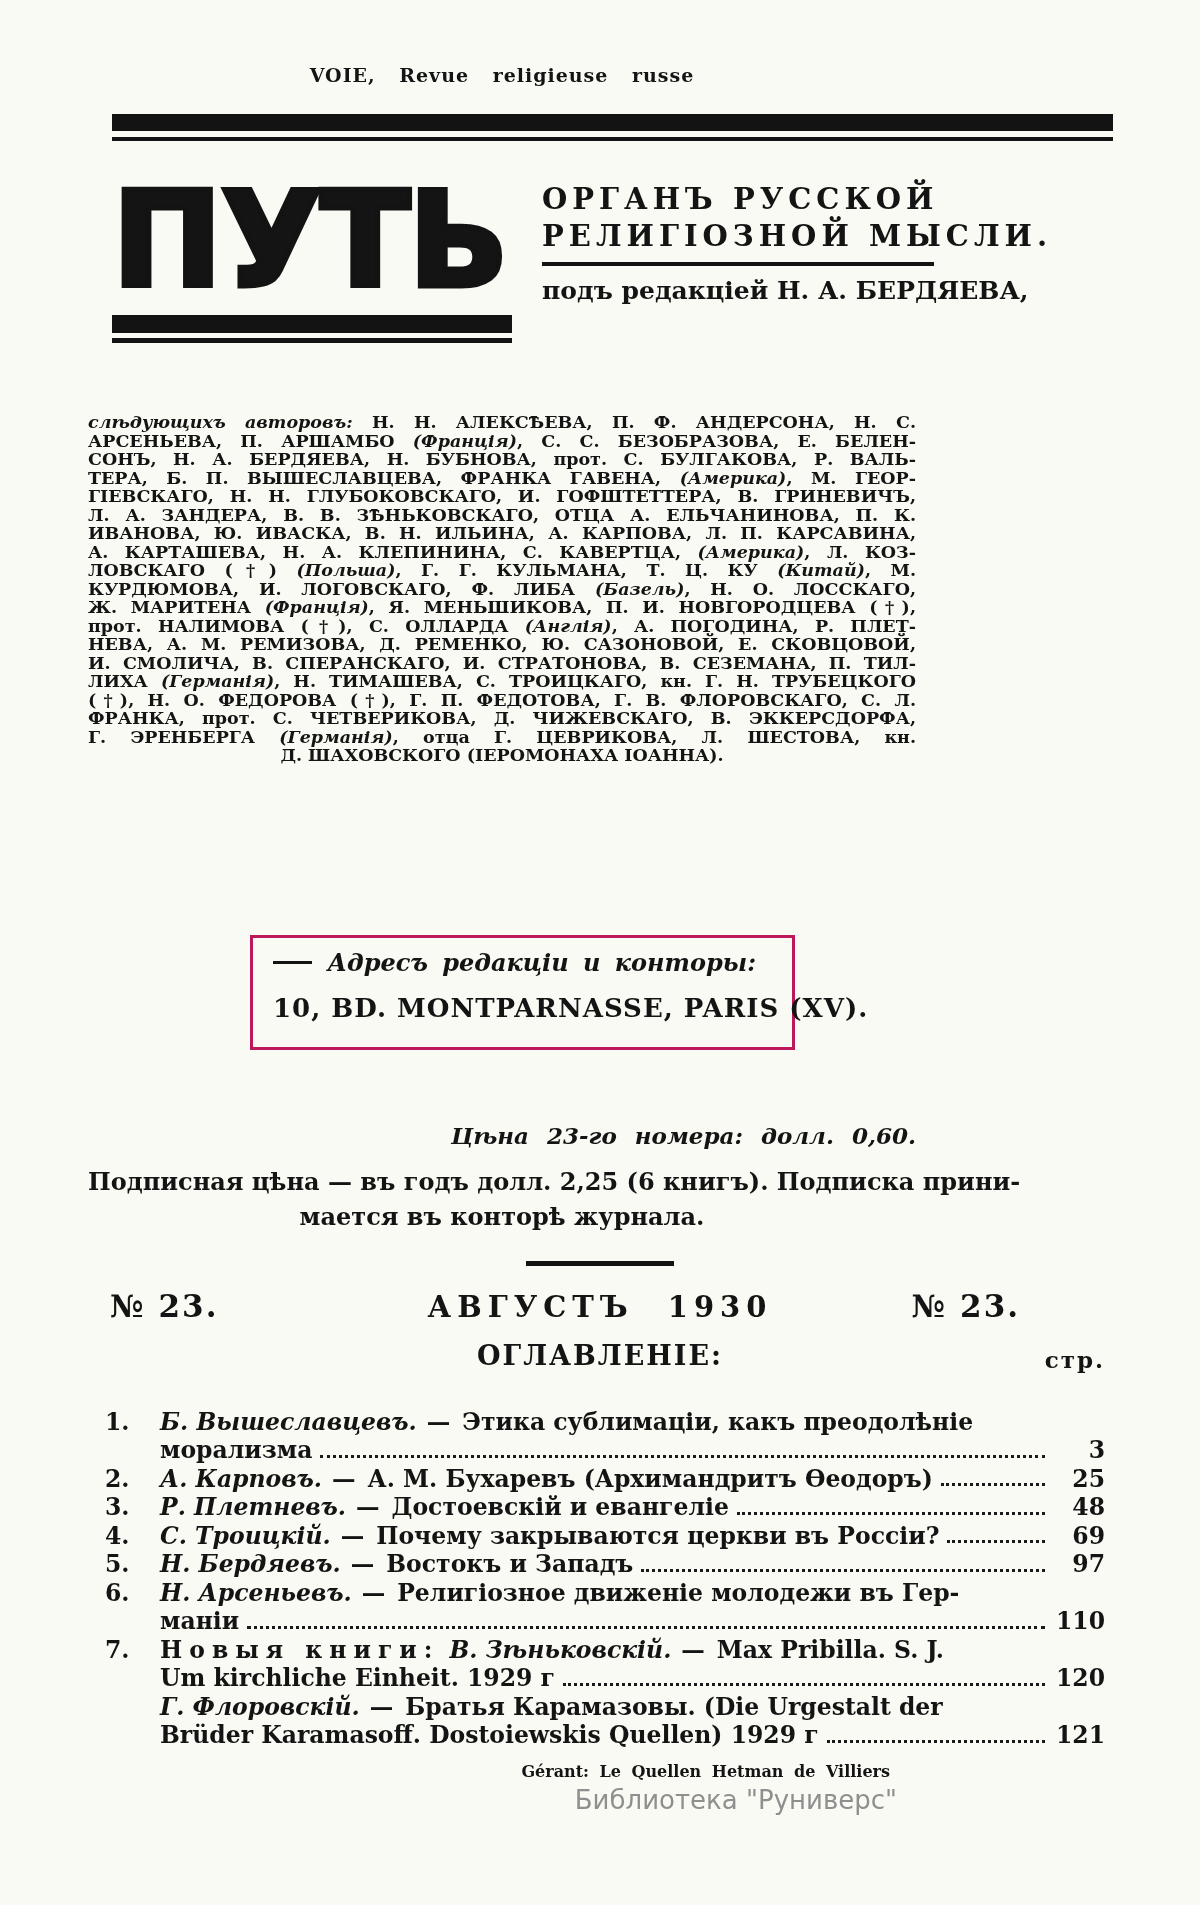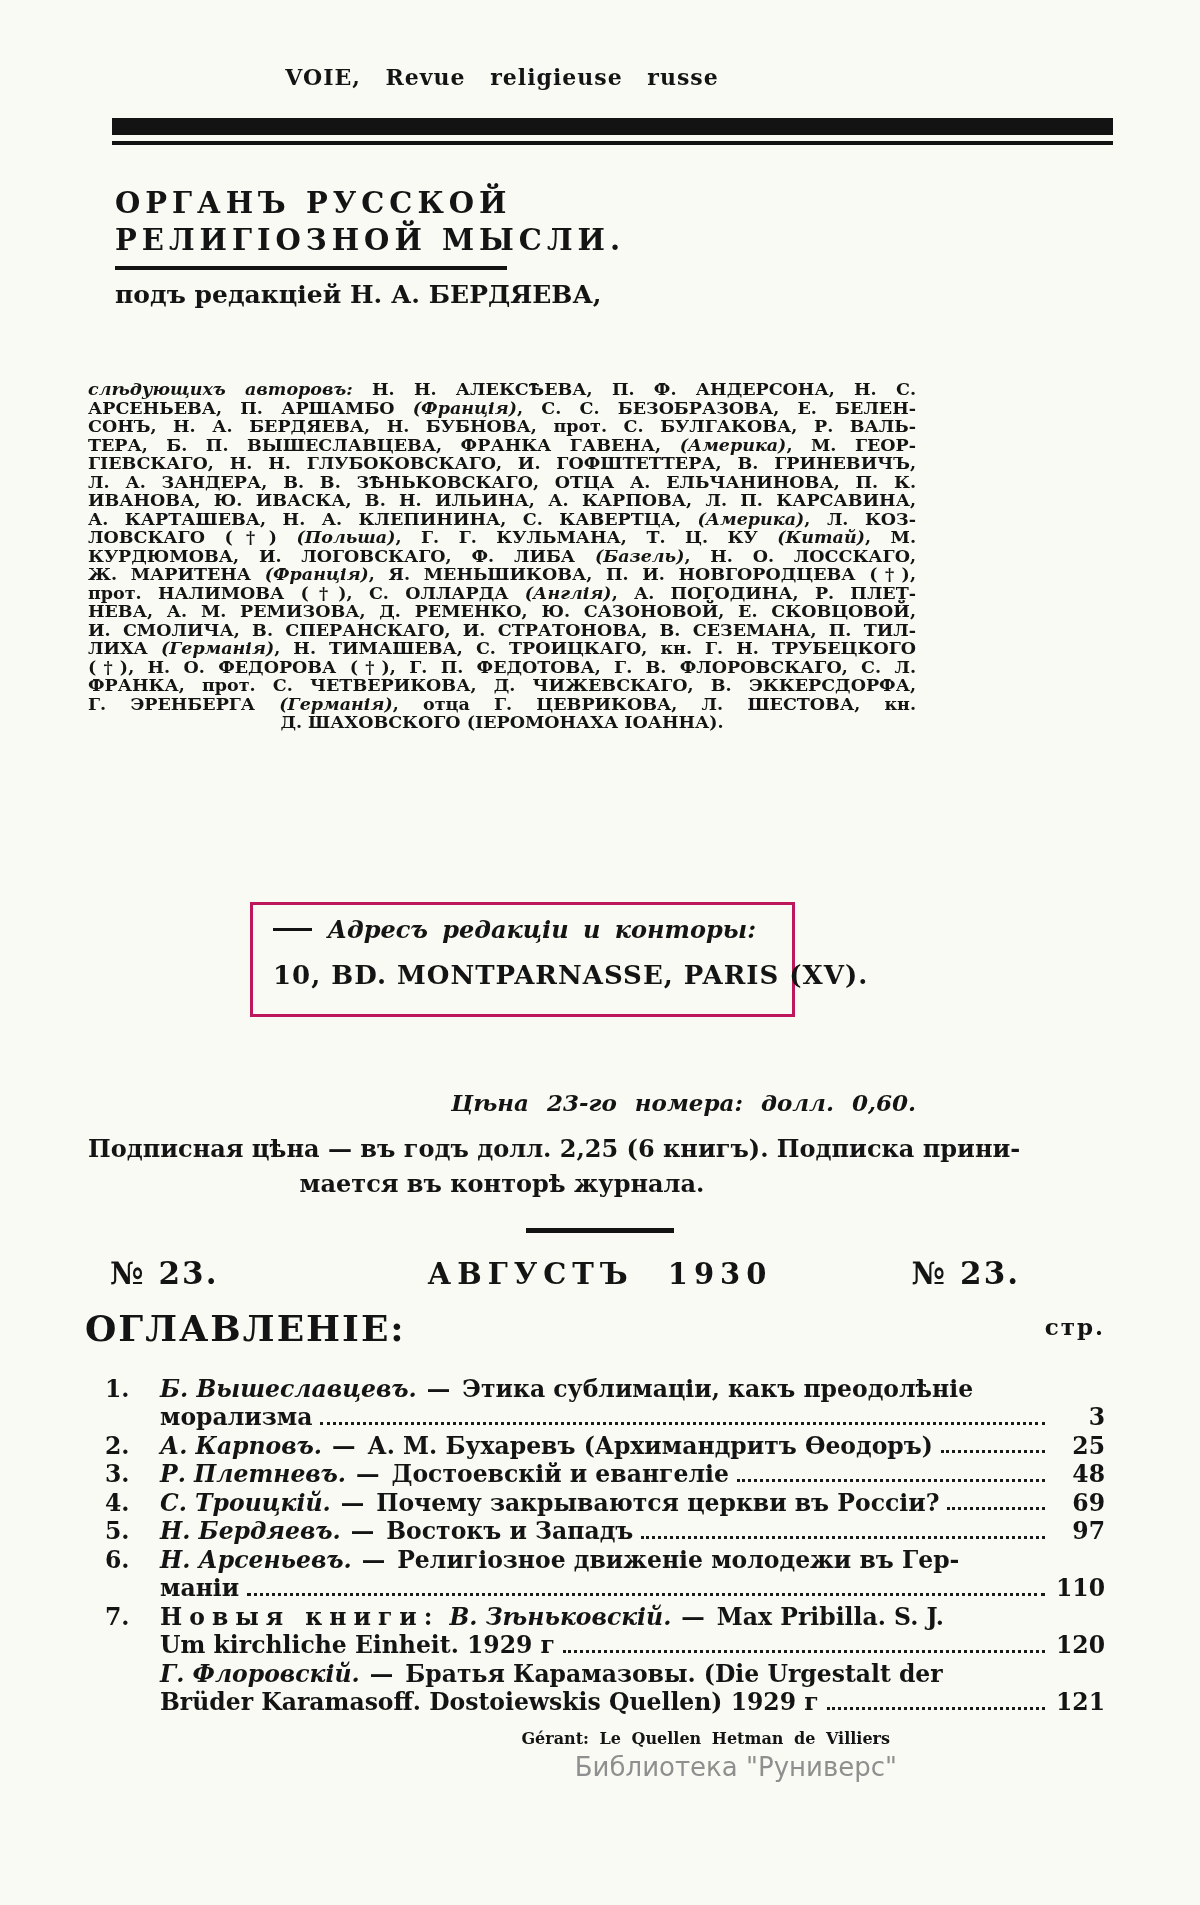--- a/index.html
+++ b/index.html
@@ -3,21 +3,21 @@
 <meta charset="utf-8">
 <style>
   html,body{margin:0;padding:0;background:#e8e8e2;}
   .page{
     width:1200px;height:1905px;margin:0 auto;box-sizing:border-box;
     background:#fafaf4;color:#141414;overflow:hidden;
     padding:64px 85px 0 85px;
     font-family:"DejaVu Serif","Liberation Serif",serif;font-weight:bold;
   }
   
-  .voie{font-size:22px;letter-spacing:1px;word-spacing:16px;text-align:center;
+  .voie{font-size:19px;letter-spacing:1px;word-spacing:16px;text-align:center;
         width:828px;margin:0 auto 0 3px;}
   .rule-block{margin-top:28px;}
   .rule-thick{height:17px;background:#131313;margin:0 2px 0 27px;}
   .rule-thin{height:4px;background:#131313;margin:6px 2px 0 27px;}
   .head-row{display:flex;margin-top:34px;}
   .logo-col{width:400px;margin-left:27px;flex:none;}
   .logo{font-family:"DejaVu Sans","Liberation Sans",sans-serif;font-weight:bold;
         font-size:132px;line-height:130px;letter-spacing:-2px;
         -webkit-text-stroke:5px #131313;white-space:nowrap;}
   .logo-bar{height:18px;background:#131313;margin-top:10px;}
@@ -45,21 +45,21 @@
                width:828px;margin:72px 0 0 3px;}
   .sub1{font-size:24px;text-align:justify;text-align-last:justify;width:828px;margin:18px 0 0 3px;white-space:nowrap;}
   .sub2{font-size:24px;text-align:center;width:828px;margin:6px 0 0 3px;}
   .short-rule{height:5px;background:#131313;width:148px;margin:30px auto 0 auto;}
   
   .issue-row{display:grid;grid-template-columns:1fr auto 1fr;align-items:baseline;margin-top:22px;}
   .num-left{font-size:31px;letter-spacing:2px;margin-left:25px;justify-self:start;}
   .month{font-size:29px;letter-spacing:6px;word-spacing:18px;}
   .num-right{font-size:31px;letter-spacing:2px;margin-right:95px;justify-self:end;}
   .toc-head{position:relative;margin-top:16px;height:36px;}
-  .toc-title{position:absolute;left:0;right:0;font-size:36px;letter-spacing:2px;}
+  .toc-title{position:absolute;left:0;right:0;text-align:center;font-size:27px;letter-spacing:2px;}
   .pg-abbr{position:absolute;right:10px;top:6px;font-size:23px;letter-spacing:2px;}
   
   .toc{margin-top:32px;padding-left:20px;padding-right:10px;font-size:23.5px;}
   .toc-row{display:flex;line-height:28.5px;align-items:baseline;white-space:nowrap;}
   .toc-num{width:55px;flex:none;}
   .toc-row.indent2{padding-left:55px;}
   .toc-spaced{letter-spacing:7px;margin-right:10px;}
   .toc-author{font-style:italic;margin-right:10px;}
   .toc-dash{margin-right:12px;}
   .toc-leader{flex:1;border-bottom:3px dotted #1a1a1a;align-self:flex-end;
@@ -77,20 +77,25 @@
 <div class="page">
 
   <div class="voie">VOIE, Revue religieuse russe</div>
 
   <div class="rule-block">
     <div class="rule-thick"></div>
     <div class="rule-thin"></div>
   </div>
 
   <div class="head-row">
+    <div class="logo-col">
+      <div class="logo">ПУТЬ</div>
+      <div class="logo-bar"></div>
+      <div class="logo-bar-thin"></div>
+    </div>
     <div class="organ-col">
       <div class="organ">ОРГАНЪ РУССКОЙ</div>
       <div class="organ">РЕЛИГІОЗНОЙ МЫСЛИ.</div>
       <div class="organ-rule"></div>
       <div class="editors">подъ редакціей Н. А. БЕРДЯЕВА,</div>
     </div>
   </div>
 
   <div class="authors">
       <div class="para-line"><span class="it">слѣдующихъ авторовъ: </span><span>Н. Н. АЛЕКСѢЕВА, П. Ф. АНДЕРСОНА, Н. С.</span></div>

